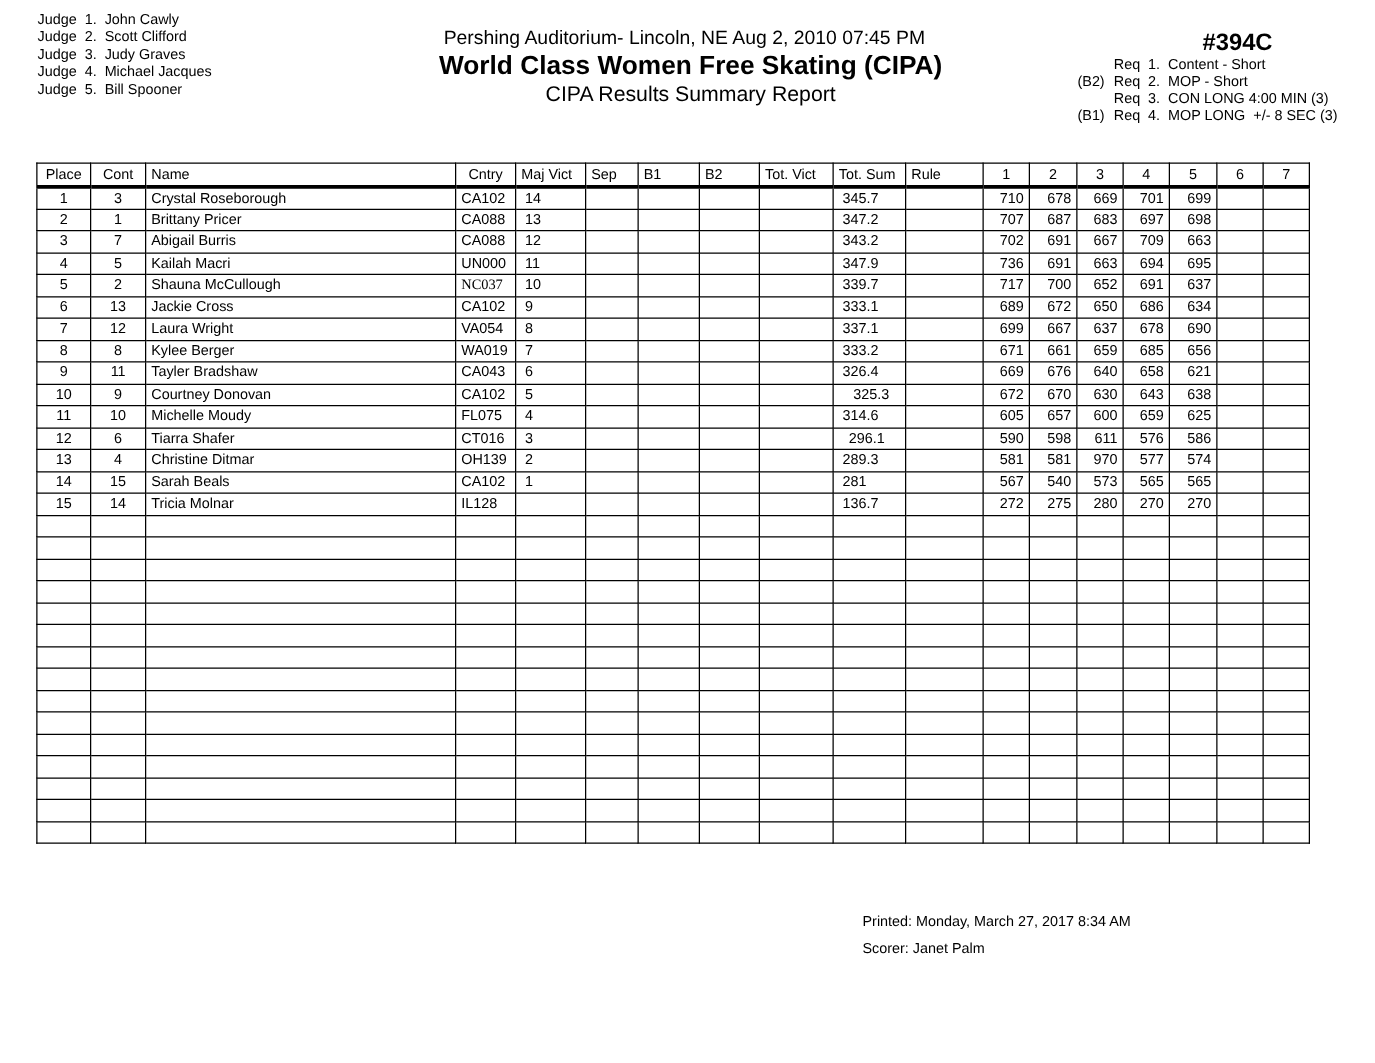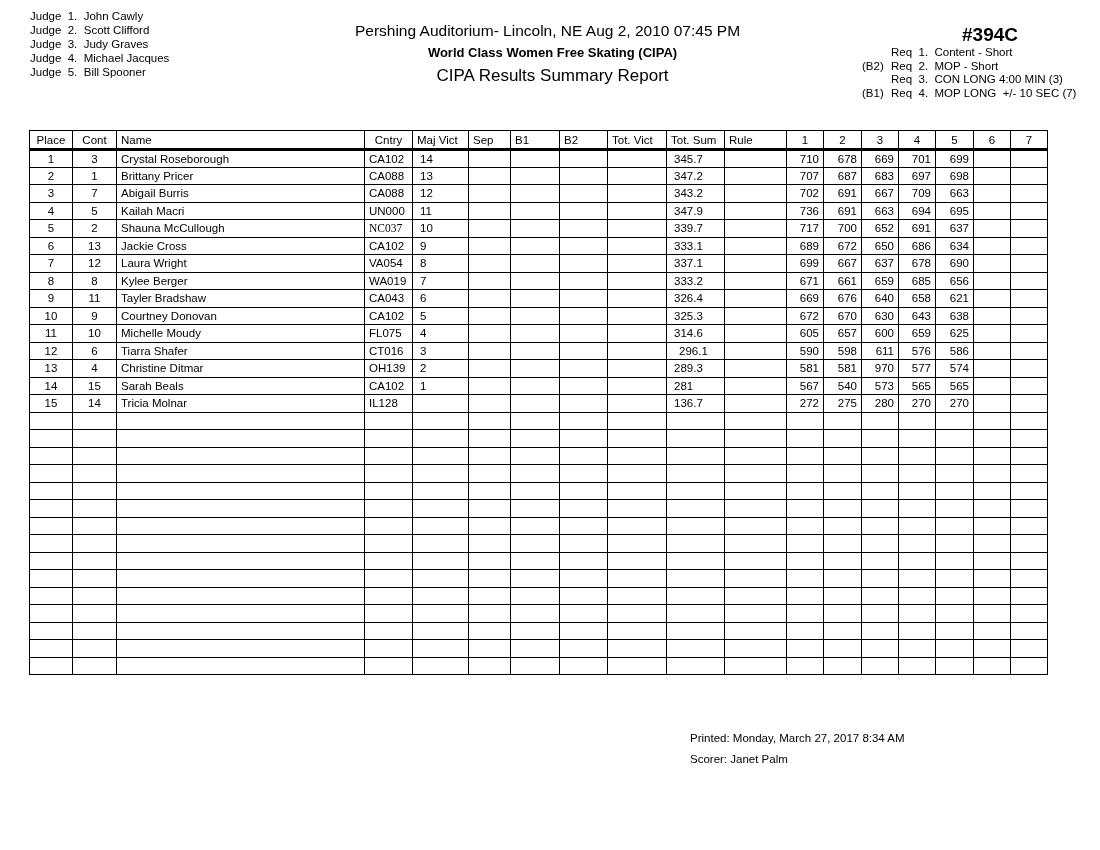--- a/index.html
+++ b/index.html
@@ -9,21 +9,21 @@
   }
   .judges {
     position: absolute; left: 30px; top: 9px; font-size: 11.5px; line-height: 14px;
   }
   .judge-line { white-space: pre; }
   .center-head {
     position: absolute; left: 300px; width: 505px; top: 22px; text-align: center;
   }
   .event-title { font-size: 18.5px; font-weight: bold; line-height: 22px; letter-spacing: -0.3px; }
   .venue { font-size: 15.5px; line-height: 18px; margin-left: -10px; }
-  .class-title { font-size: 13px; font-weight: bold; line-height: 25px; }
+  .class-title { font-size: 21px; font-weight: bold; line-height: 25px; }
   .report-title { font-size: 17px; line-height: 21px; }
   .right-head {
     position: absolute; left: 855px; top: 24px; width: 240px; font-size: 11.5px; line-height: 13.5px;
   }
   .event-no { font-size: 19px; font-weight: bold; text-align: left; padding-left: 107px; line-height: 22px; }
   .req-line { white-space: pre; display: flex; }
   .req-prefix { width: 36px; display: inline-block; text-align: left; padding-left: 7px; box-sizing: border-box; }
 
   table.results {
     position: absolute; left: 29px; top: 130px;
@@ -56,21 +56,21 @@
   <div class="venue">Pershing Auditorium- Lincoln, NE  Aug 2, 2010  07:45 PM</div>
   <div class="class-title">World Class Women Free Skating (CIPA)</div>
   <div class="report-title">CIPA Results Summary Report</div>
 </div>
 
 <div class="right-head">
   <div class="event-no">#394C</div>
   <div class="req-line"><span class="req-prefix"></span><span>Req  1.  Content - Short</span></div>
   <div class="req-line"><span class="req-prefix">(B2)</span><span>Req  2.  MOP - Short</span></div>
   <div class="req-line"><span class="req-prefix"></span><span>Req  3.  CON LONG 4:00 MIN (3)</span></div>
-  <div class="req-line"><span class="req-prefix">(B1)</span><span>Req  4.  MOP LONG  +/- 10 SEC (7)</span></div>
+  <div class="req-line"><span class="req-prefix">(B1)</span><span>Req  4.  MOP LONG  +/- 8 SEC (3)</span></div>
 </div>
 
 <table class="results">
   <colgroup>
     <col style="width:43px">
       <col style="width:44px">
       <col style="width:248px">
       <col style="width:48px">
     <col style="width:56px">
       <col style="width:42px">
@@ -293,21 +293,21 @@
       <tr>
         <td class="c">10</td>
         <td class="c">9</td>
         <td>Courtney Donovan</td>
         <td style="padding-left: 4px;">CA102</td>
         <td style="padding-left: 7px;">5</td>
         <td></td>
         <td></td>
         <td></td>
         <td></td>
-        <td style="padding-left: 7px;">325.3</td>
+        <td style="padding-left: 7px; text-align: center;">325.3</td>
         <td></td>
         <td class="r">672</td>
         <td class="r">670</td>
         <td class="r">630</td>
         <td class="r">643</td>
         <td class="r">638</td>
         <td class="r"></td>
         <td class="r"></td>
       </tr>
       <tr>

